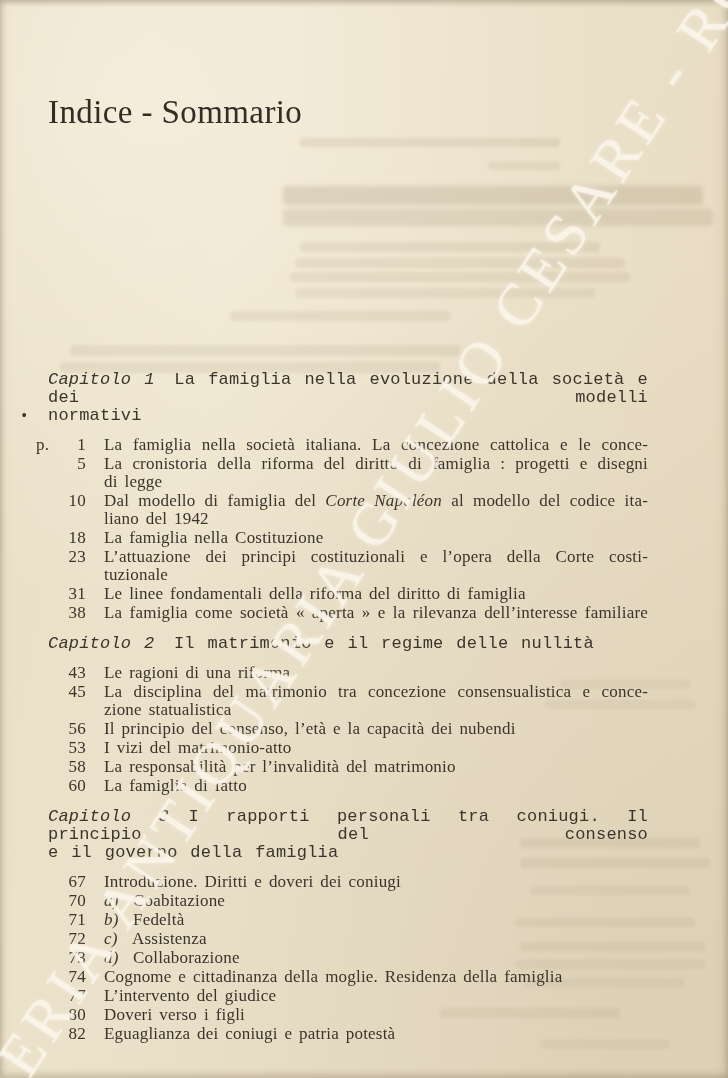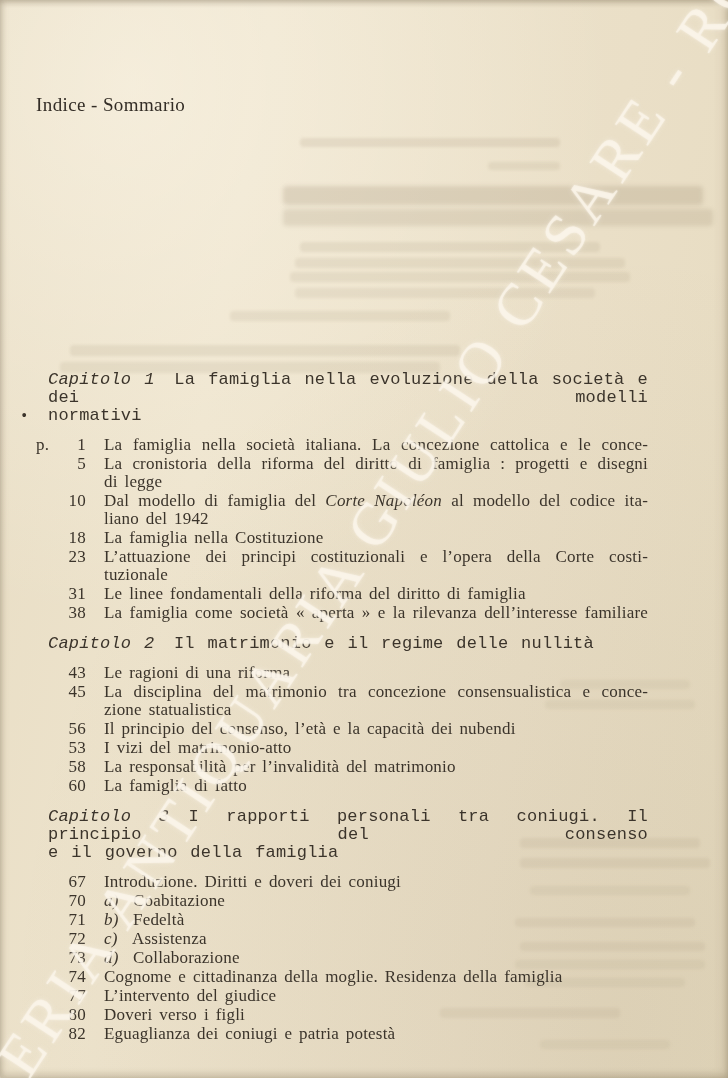--- a/index.html
+++ b/index.html
@@ -13,22 +13,22 @@
       radial-gradient(120% 90% at 18% 8%, rgba(255,250,238,0.50), rgba(255,250,238,0) 55%),
       radial-gradient(140% 120% at 85% 95%, rgba(120,98,66,0.10), rgba(120,98,66,0) 60%),
       linear-gradient(100deg,#e8ddc4,#ede3cc 30%,#eadfc7 70%,#e6dbc0);
     box-shadow:
       inset 0 3px 5px rgba(96,80,56,.22),
       inset 0 -4px 7px rgba(96,80,56,.15),
       inset 4px 0 6px rgba(96,80,56,.10),
       inset -6px 0 10px rgba(96,80,56,.10);
   }
   .title{
-    position:absolute;left:36px;top:94px;margin:0;
-    font-size:19px;font-weight:normal;letter-spacing:.4px;
+    position:absolute;left:48px;top:94px;margin:0;
+    font-size:33px;font-weight:normal;letter-spacing:.4px;
     color:#332d26;
   }
   
   .toc{
     position:absolute;left:0;top:371px;width:648px;
     font-size:17px;line-height:18px;
     letter-spacing:.2px;word-spacing:.14em;
   }
   .chapter{margin-bottom:13px;}
   .ch-head{padding-left:48px;margin:8px 0 11px;font-family:Liberation Mono, monospace;}

